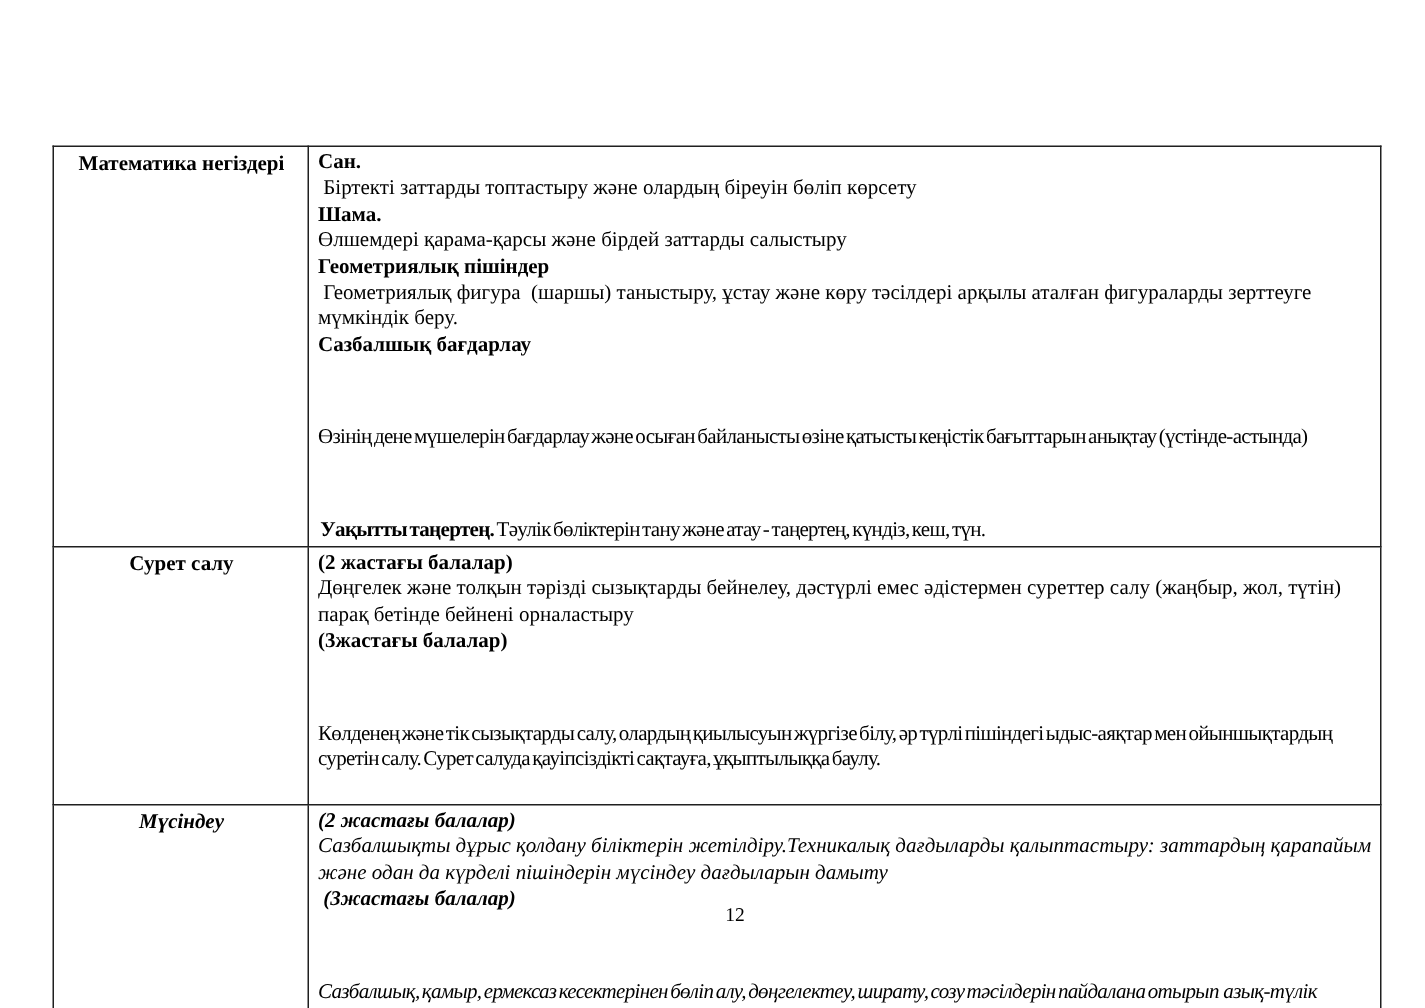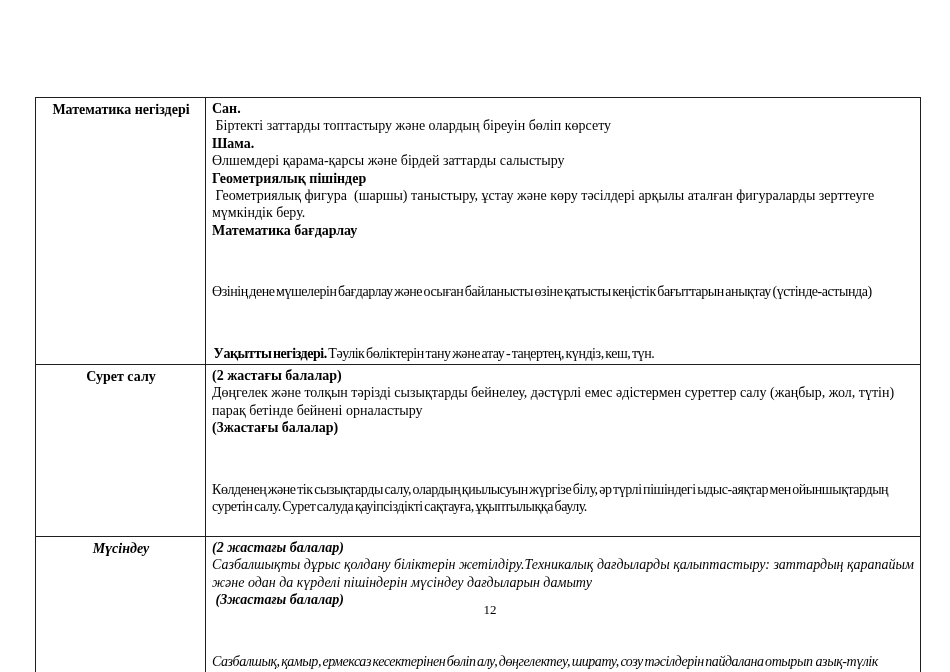--- a/index.html
+++ b/index.html
@@ -55,23 +55,23 @@
     <tbody>
         <tr class="r1">
           <td class="cat-cell">Математика негіздері</td>
           <td class="content-cell">
             <div class="line"><span class="b">Сан.</span></div>
             <div class="line"><span> Біртекті заттарды топтастыру және олардың біреуін бөліп көрсету</span></div>
             <div class="line"><span class="b">Шама.</span></div>
             <div class="line"><span>Өлшемдері қарама-қарсы және бірдей заттарды салыстыру</span></div>
             <div class="line"><span class="b">Геометриялық пішіндер</span></div>
             <div class="line"><span> Геометриялық фигура  (шаршы) таныстыру, ұстау және көру тәсілдері арқылы аталған фигураларды зерттеуге мүмкіндік беру.</span></div>
-            <div class="line"><span class="b">Математика бағдарлау</span></div>
+            <div class="line"><span class="b">Сазбалшық бағдарлау</span></div>
             <div class="line c"><span>Өзінің дене мүшелерін бағдарлау және осыған байланысты өзіне қатысты кеңістік бағыттарын анықтау (үстінде-астында)</span></div>
-            <div class="line c"><span class="b"> Уақытты негіздері.</span><span> Тәулік бөліктерін тану және атау - таңертең, күндіз, кеш, түн.</span></div>
+            <div class="line c"><span class="b"> Уақытты таңертең.</span><span> Тәулік бөліктерін тану және атау - таңертең, күндіз, кеш, түн.</span></div>
           </td>
         </tr>
         <tr class="r2">
           <td class="cat-cell">Сурет салу</td>
           <td class="content-cell">
             <div class="line"><span class="b">(2 жастағы балалар)</span></div>
             <div class="line"><span>Дөңгелек және толқын тәрізді сызықтарды бейнелеу, дәстүрлі емес әдістермен суреттер салу (жаңбыр, жол, түтін) парақ бетінде бейнені орналастыру</span></div>
             <div class="line"><span class="b">(3жастағы балалар)</span></div>
             <div class="line c"><span>Көлденең және тік сызықтарды салу, олардың қиылысуын жүргізе білу, әр түрлі пішіндегі ыдыс-аяқтар мен ойыншықтардың  суретін салу. Сурет салуда қауіпсіздікті сақтауға, ұқыптылыққа баулу.</span></div>
           </td>

